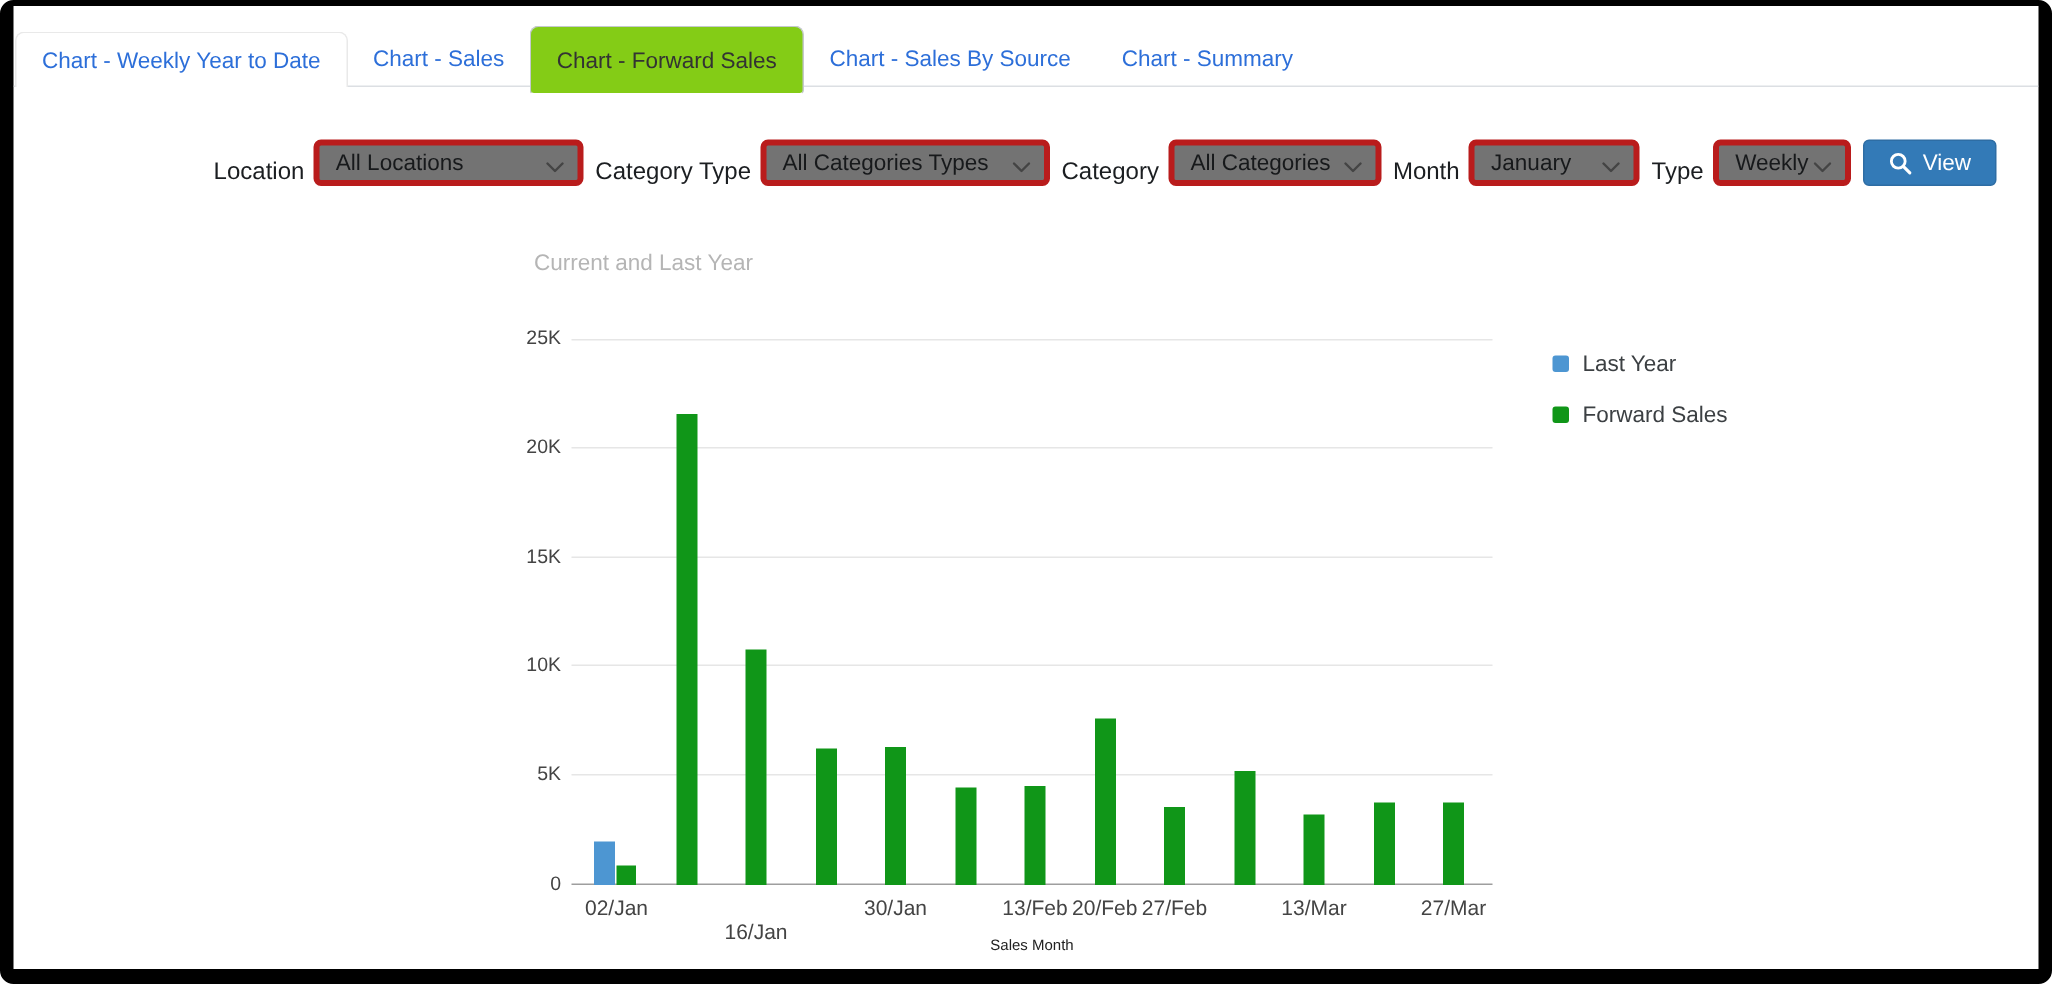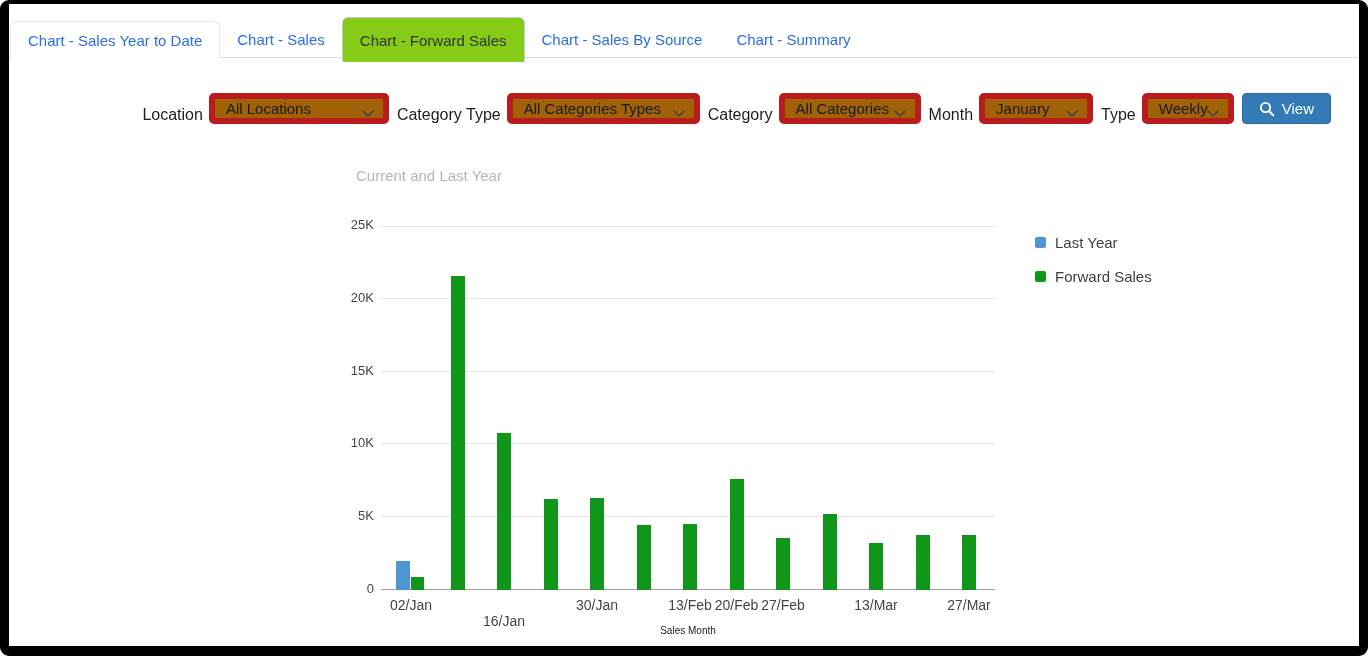--- a/index.html
+++ b/index.html
@@ -41,22 +41,22 @@
 
   
   .filters {
     position: absolute; top: 89px; right: 28px; height: 31px;
     display: flex; align-items: center;
   }
   .field { display: flex; align-items: flex-end; margin-left: 8px; }
   .field:first-child { margin-left: 0; }
   .field > label { font-size: 16px; color: #1b1e21; margin-right: 6px; white-space: nowrap; }
   .select {
-    position: relative; height: 31px; background: #a16207;
-    border: 6px solid #b91c1c; border-radius: 5px;
+    position: relative; height: 31px; background: #737373;
+    border: 4px solid #b91c1c; border-radius: 5px;
     display: flex; align-items: center;
     padding: 0 26px 0 11px; font-size: 15px; color: #17191b;
     cursor: pointer; white-space: nowrap;
   }
   .field:nth-child(1) .select { width: 180px; }
   .field:nth-child(2) .select { width: 193px; }
   .field:nth-child(3) .select { width: 142px; }
   .field:nth-child(4) .select { width: 114px; }
   .field:nth-child(5) .select { width: 92px; }
   .chev { position: absolute; right: 9px; top: 11px; }
@@ -94,21 +94,21 @@
   .legend-label { font-size: 15px; color: #3c4043; }
 </style>
 </head>
 <body>
 
 <div class="frame">
   <div class="content">
 
     <div class="tabbar">
       <div class="tab hover">
-        <span>Chart - Sales Year to Date</span>
+        <span>Chart - Weekly Year to Date</span>
       </div>
       <div class="tab">
         <span>Chart - Sales</span>
       </div>
       <div class="tab active">
         <span>Chart - Forward Sales</span>
       </div>
       <div class="tab">
         <span>Chart - Sales By Source</span>
       </div>

